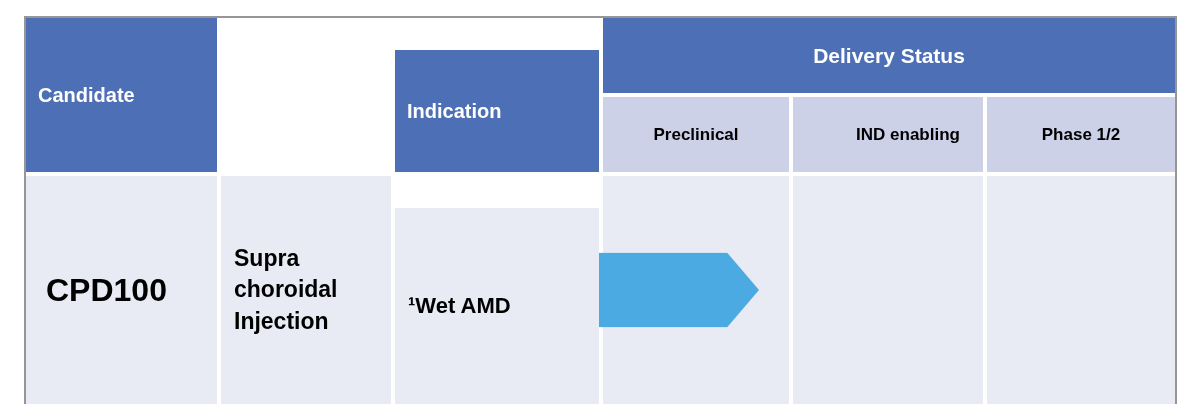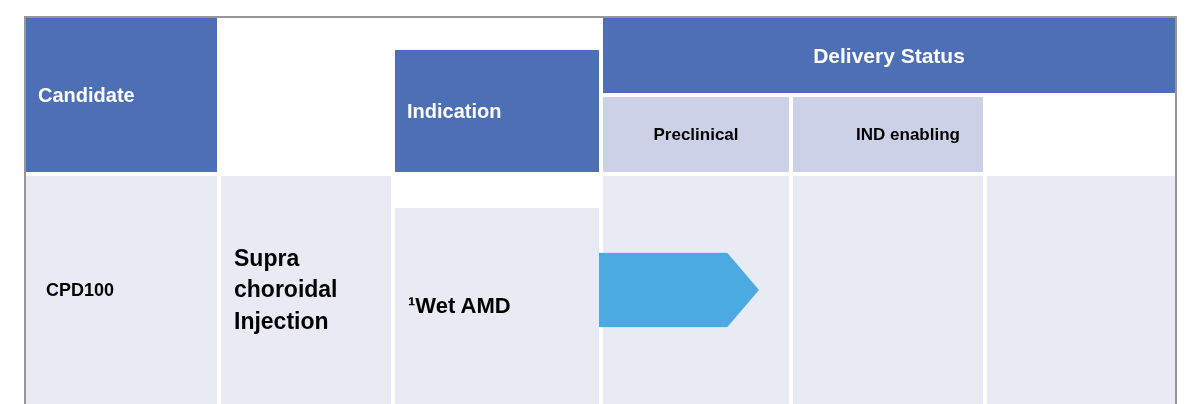--- a/index.html
+++ b/index.html
@@ -53,21 +53,21 @@
     font-weight:bold;font-size:17px;
     justify-content:center;
   }
   .b{
     grid-row:3;
     background:var(--body-bg,#e9ebf4);
     color:var(--body-text,#000);
     font-weight:bold;
     padding-left:13px;
   }
-  .b-candidate{font-size:18px;padding-left:20px;}
+  .b-candidate{font-size:32px;padding-left:20px;}
   .b-route{font-size:23px;line-height:1.35;white-space:pre-line;}
   .b-indication{font-size:22px;}
   .b-status{padding-left:0;position:relative;}
   .arrow{
     position:absolute;
     left:-4px;top:50%;transform:translateY(-50%);
     width:160px;height:75px;
     background:var(--arrow-blue,#4baae2);
     clip-path:polygon(0 0, 80% 0, 100% 50%, 80% 100%, 0 100%);
   }
@@ -81,20 +81,21 @@
 
 
   <div class="cell h-left c3">Indication</div>
 
   <div class="cell h-status">Delivery Status</div>
 
   <div class="cell h-phase c4">Preclinical</div>
 
   <div class="cell h-phase c5">IND enabling</div>
 
+  <div class="cell h-phase c6">Phase 1/2</div>
 
   <div class="cell b b-candidate c1">CPD100</div>
 
   <div class="cell b b-route c2">Supra
 choroidal
 Injection</div>
 
   <div class="cell b b-indication c3">¹Wet AMD</div>
 
   <div class="cell b b-status c4">

